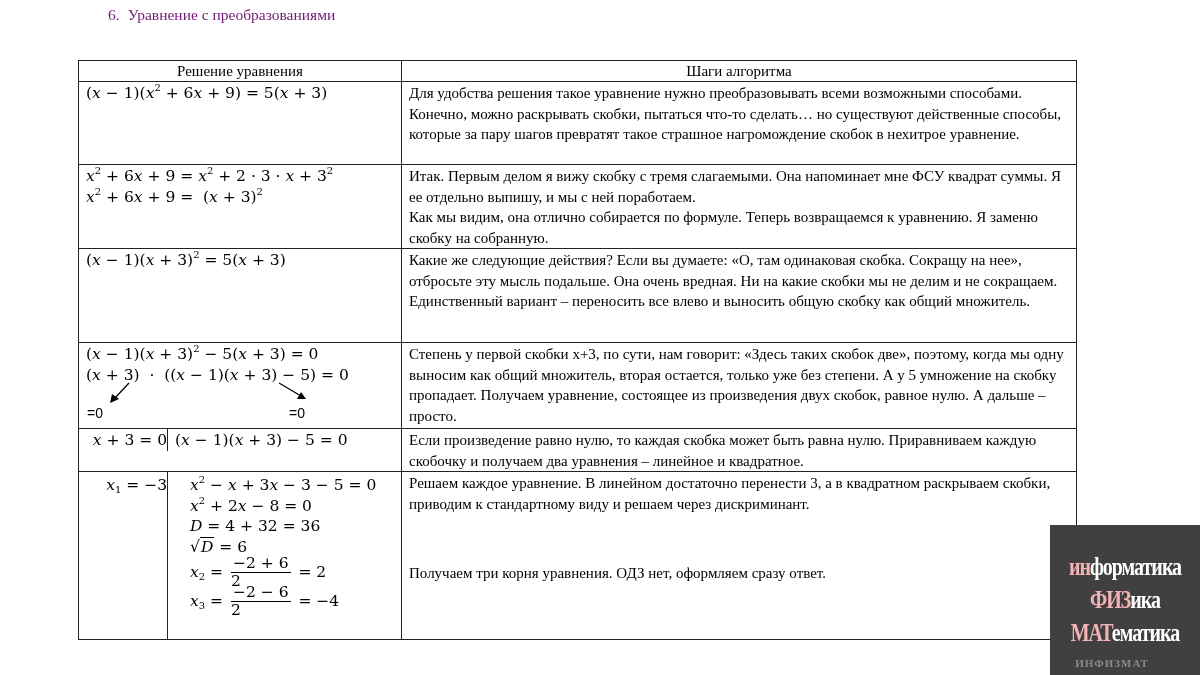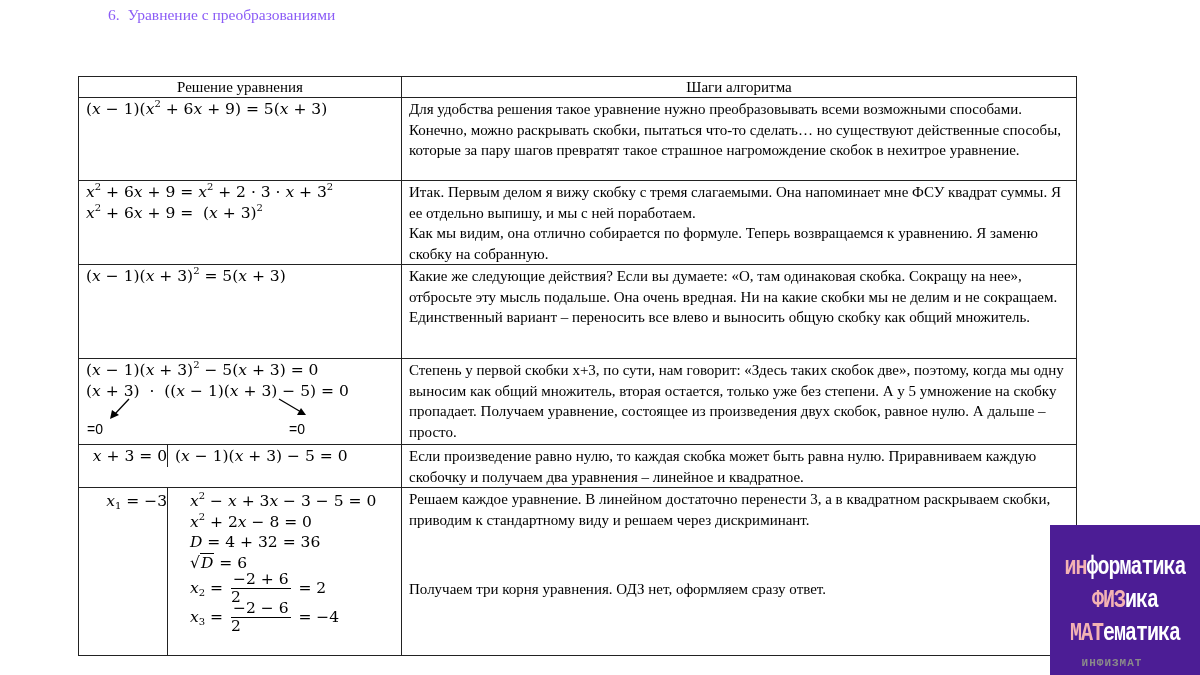--- a/index.html
+++ b/index.html
@@ -1,49 +1,48 @@
 <!DOCTYPE html>
 <html><head>
 <meta charset="utf-8">
 <style>
   html, body { margin: 0; padding: 0; }
   body {
     width: 1200px; height: 675px; background: #ffffff; position: relative; overflow: hidden;
     font-family: "Liberation Serif", "DejaVu Serif", serif; color: #000;
   }
   .heading {
-    position: absolute; left: 108px; top: 6px; font-size: 15.5px; color: #8b5cf6;
+    position: absolute; left: 108px; top: 6px; font-size: 15.5px; color: #701a75;
   }
   .heading .num { margin-right: 8px; }
   table.main {
     position: absolute; left: 78px; top: 60px; width: 998px; border-collapse: collapse;
     table-layout: fixed;
-    margin-top: 16px;
   }
   table.main td, table.main th {
     border: 1.4px solid #222; vertical-align: top; padding: 0; font-weight: normal;
   }
   th { font-size: 15px; height: 20px; line-height: 20px; text-align: center; }
   .txt { font-size: 15px; line-height: 20.5px; padding: 1px 6px 0 7px; }
   .math { font-family: "DejaVu Serif", serif; font-size: 15.5px; line-height: 20.5px; padding: 1px 7px 0 7px; white-space: nowrap; }
   .math i { font-style: italic; }
   sup { font-size: 10px; vertical-align: 7px; line-height: 0; }
   sub { font-size: 10px; vertical-align: -3px; line-height: 0; }
   .frac { display: inline-block; vertical-align: middle; text-align: left; margin: 0 3px; }
   .frac .n { display: block; border-bottom: 1.2px solid #000; padding: 0 2px; line-height: 17px; }
   .frac .d { display: block; line-height: 17px; }
   .sqrt { border-top: 1.2px solid #000; padding: 0 1px; }
   .split { display: flex; height: 100%; }
   .lhs { width: 88px; border-right: 1.4px solid #222; text-align: right; }
   .rhs { flex: 1; }
   .arrow-row { position: relative; height: 40px; }
   .zero { position: absolute; font-family: "Liberation Sans", sans-serif; font-size: 14px; }
   .logo {
-    position: absolute; left: 1050px; top: 525px; width: 150px; height: 150px; background: #4c1d95;
-    font-family: Liberation Mono, monospace; font-weight: bold; text-align: center; color: #fff;
+    position: absolute; left: 1050px; top: 525px; width: 150px; height: 150px; background: #404040;
+    font-family: Liberation Serif, serif; font-weight: bold; text-align: center; color: #fff;
   }
   .logo .l1 { position: absolute; top: 30px; left: 0; width: 150px; font-size: 20px; letter-spacing: -1px; transform: scaleY(1.3); }
   .logo .l2 { position: absolute; top: 63px; left: 0; width: 150px; font-size: 20px; letter-spacing: -1px; transform: scaleY(1.3); }
   .logo .l3 { position: absolute; top: 96px; left: 0; width: 150px; font-size: 20px; letter-spacing: -1px; transform: scaleY(1.3); }
   .logo .l4 { position: absolute; top: 132px; left: 0; width: 124px; font-size: 11px; color: #8a8a8a; letter-spacing: 1px; }
   .pink { color: #f4b3b3; }
 </style>
 </head>
 <body>
 

